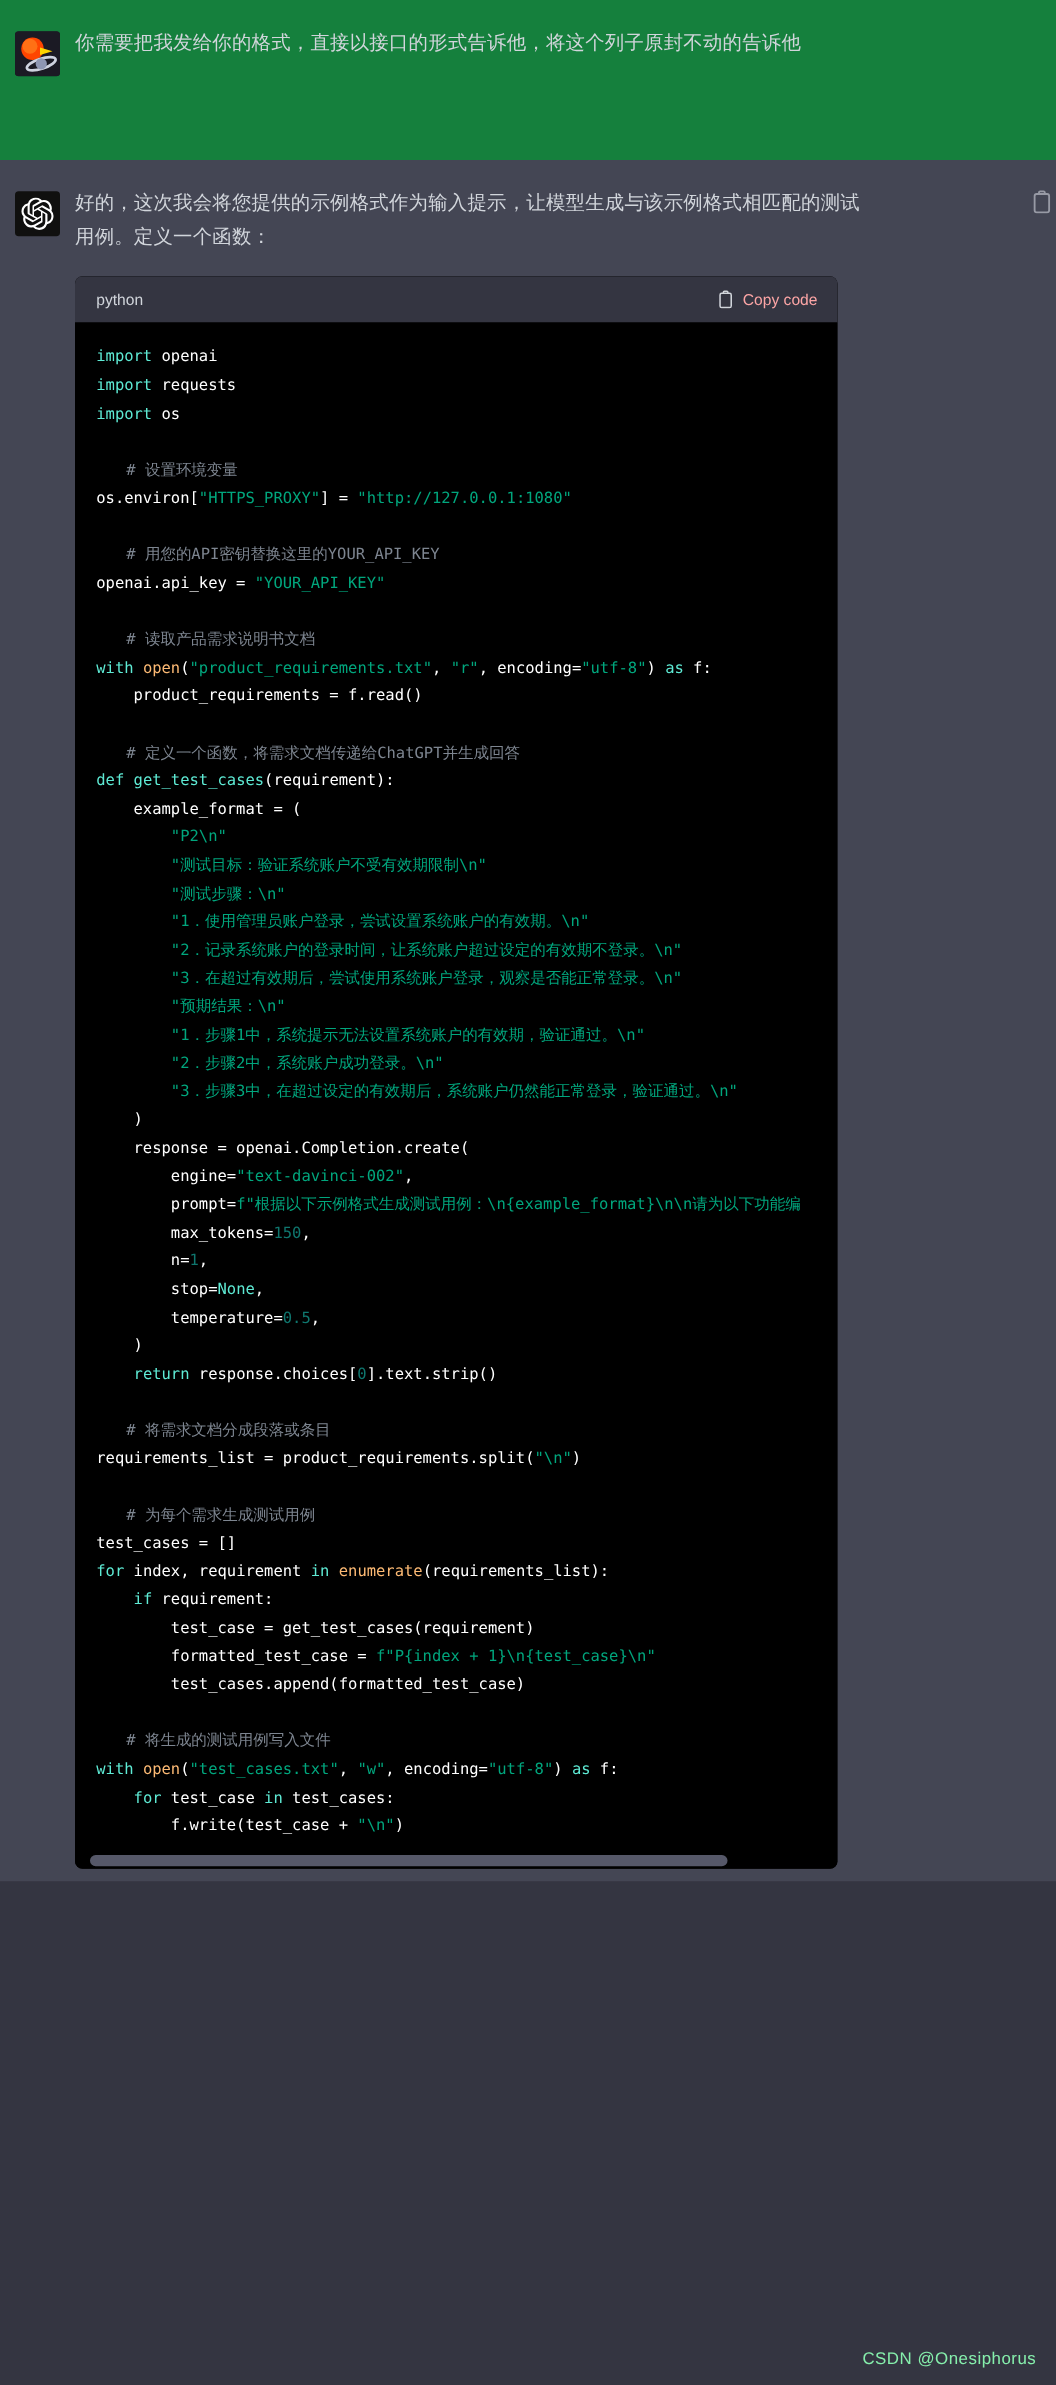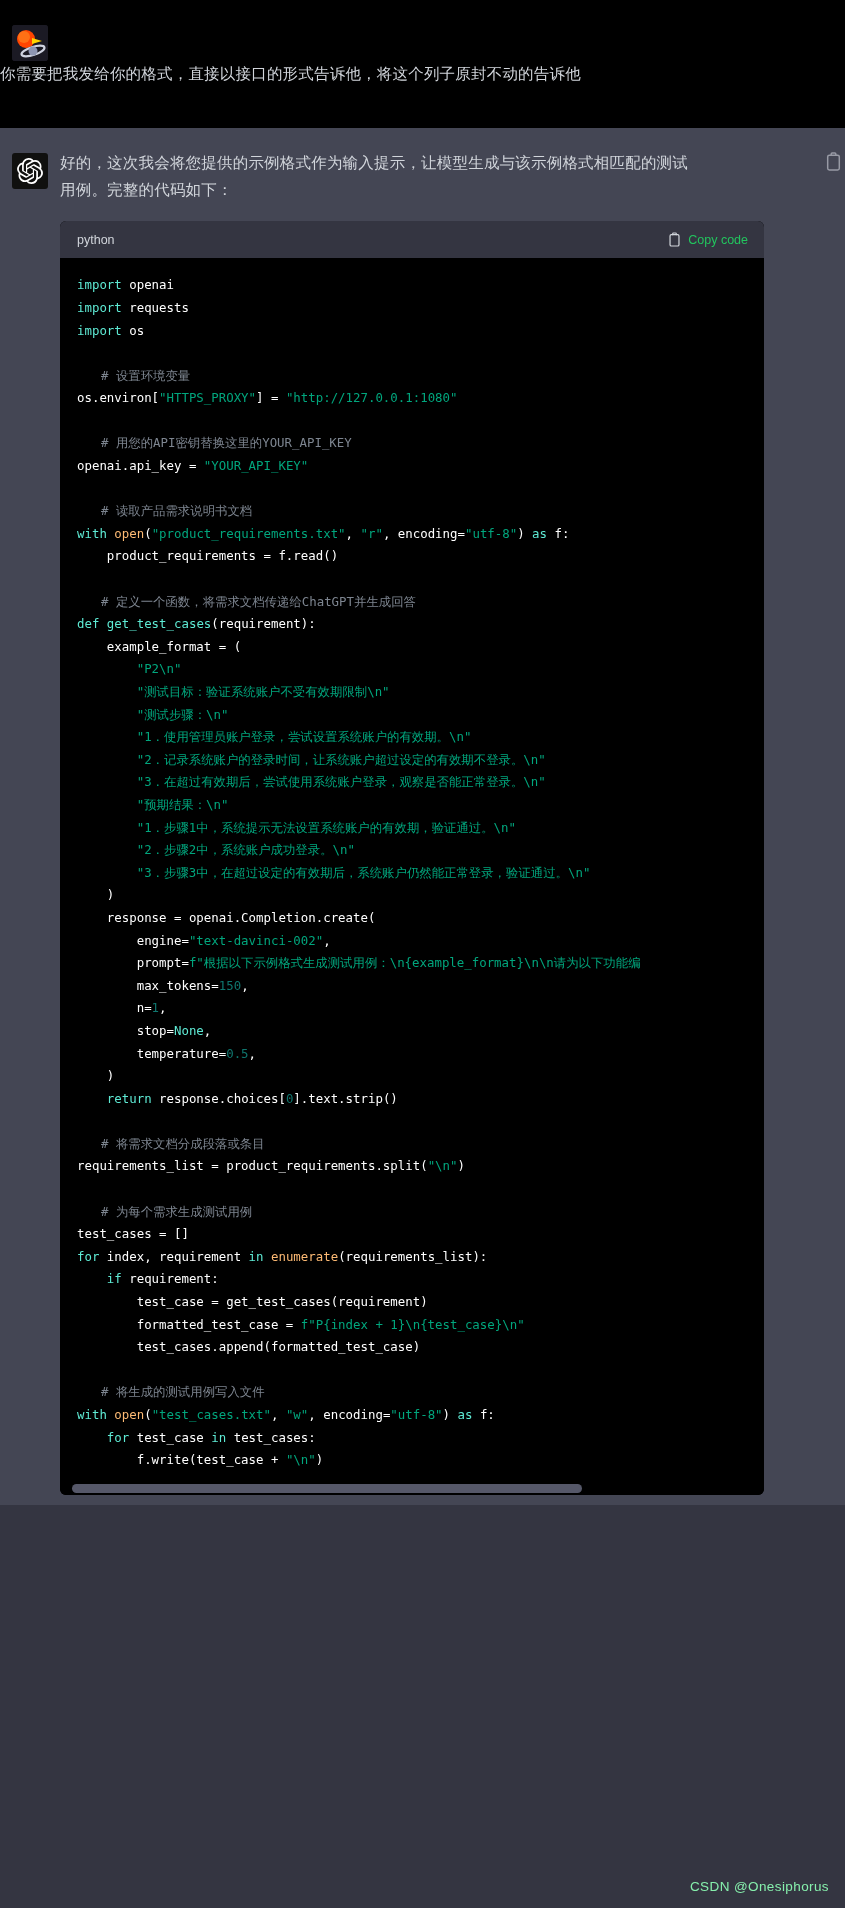--- a/index.html
+++ b/index.html
@@ -4,21 +4,21 @@
 <style>
   * { margin:0; padding:0; box-sizing:border-box; }
   html,body {
     width:845px;
     background:#343541;
     font-family:"Liberation Sans", sans-serif;
   }
   body { width:845px; min-height:1908px; position:relative; }
 
   .msg { display:flex; width:845px; padding:22px 0 22px 0; }
-  .msg-user { background:#000000; min-height:128px;flex-direction:column; }
+  .msg-user { background:#15803d; min-height:128px; }
   .msg-assistant { background:#444654; padding-bottom:10px; }
 
   .avatar-col {
     width:60px; min-width:60px;
     display:flex; justify-content:center;
     padding-top:3px;
   }
   .avatar {
     width:36px; height:36px; border-radius:3px;
     display:block; overflow:hidden;
@@ -45,41 +45,41 @@
     position:absolute;
     right:-2px; top:2px;
     width:22px; height:22px;
     opacity:0.65;
     cursor:pointer;
   }
 
   
   .codeblock {
     margin-top:18px;
-    width:704px;
+    width:610px;
     border-radius:6px;
     overflow:hidden;
     background:#000;
   }
   .code-head {
     background:#343541;
     height:37px;
     display:flex;
     align-items:center;
     justify-content:space-between;
     padding:0 16px 0 17px;
   }
   .code-lang {
     color:#d1d5db;
     font-size:12.5px;
     font-family:"Liberation Sans", sans-serif;
   }
   .code-copy {
     display:flex; align-items:center; gap:7px;
-    color:#22c55e; font-size:12.5px; cursor:pointer;
+    color:#fca5a5; font-size:12.5px; cursor:pointer;
   }
   .code-body {
     background:#000;
     padding:16px 0 0 0;
     overflow:hidden;
     position:relative;
   }
   pre.code {
     font-family:"DejaVu Sans Mono","Liberation Mono",monospace;
     font-size:12.4px;
@@ -159,21 +159,21 @@
 
   <div class="content-col">
 
     <span class="msg-copy-btn">
       <svg width="17" height="19" viewBox="0 0 16 18" fill="none" stroke="#c5c8d1" stroke-width="1.4" stroke-linecap="round" stroke-linejoin="round">
         <rect x="2.5" y="3" width="11" height="14" rx="1.6"></rect>
         <path d="M5.8 3V1.9a.9.9 0 0 1 .9-.9h2.6a.9.9 0 0 1 .9.9V3"></path>
       </svg>
     </span>
 
-    <div class="para tight">好的，这次我会将您提供的示例格式作为输入提示，让模型生成与该示例格式相匹配的测试用例。完整的代码如下：</div>
+    <div class="para tight">好的，这次我会将您提供的示例格式作为输入提示，让模型生成与该示例格式相匹配的测试用例。定义一个函数：</div>
 
     <div class="codeblock">
       <div class="code-head">
         <span class="code-lang">python</span>
         <span class="code-copy">
           <svg width="13" height="15" viewBox="0 0 16 18" fill="none" stroke="#d1d5db" stroke-width="1.5" stroke-linecap="round" stroke-linejoin="round">
             <rect x="2.5" y="3" width="11" height="14" rx="1.6"></rect>
             <path d="M5.8 3V1.9a.9.9 0 0 1 .9-.9h2.6a.9.9 0 0 1 .9.9V3"></path>
           </svg>
           <span>Copy code</span>

